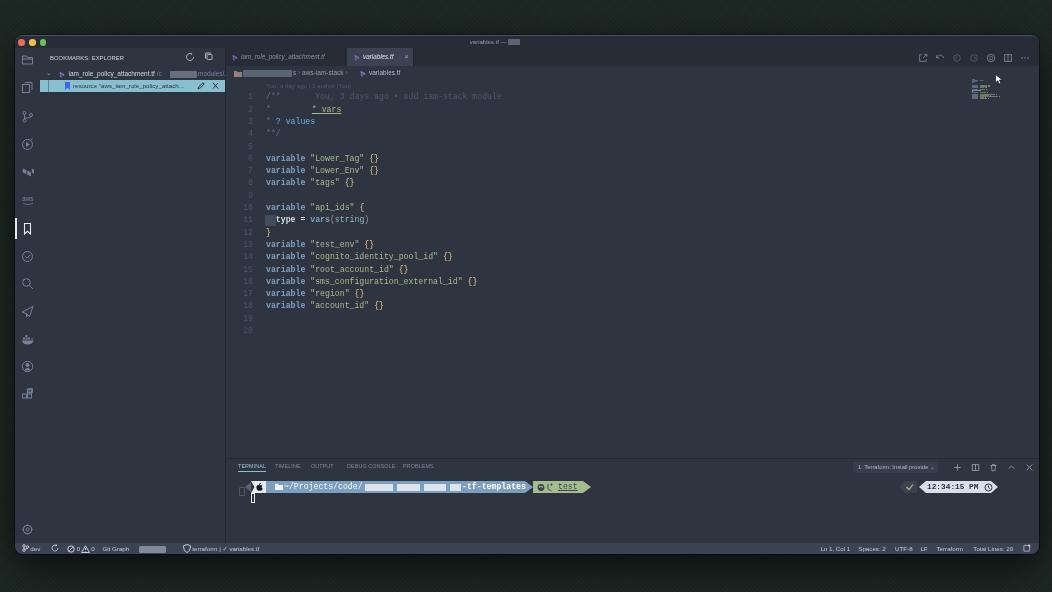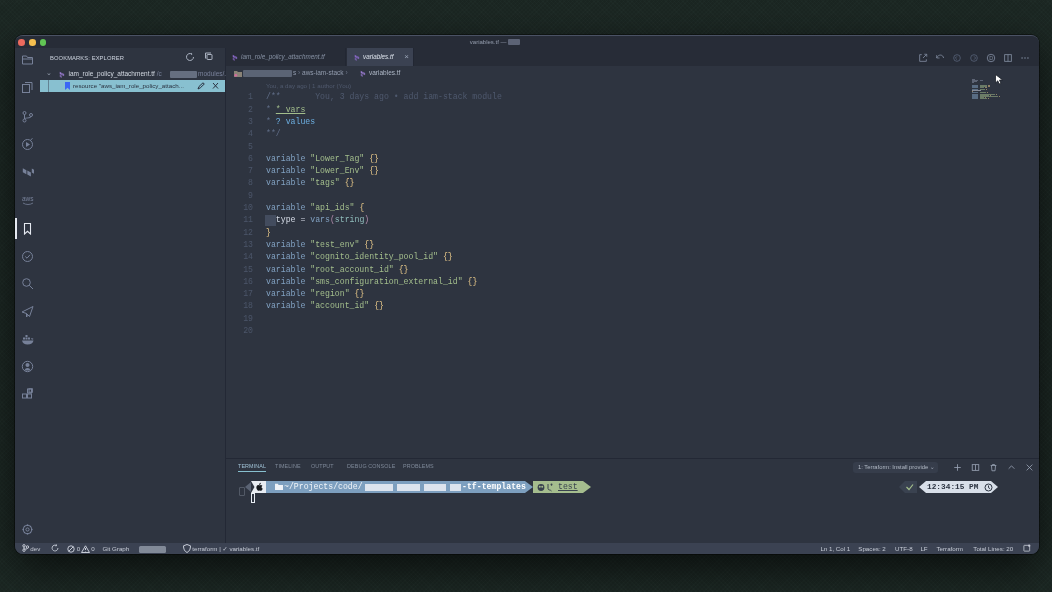--- a/index.html
+++ b/index.html
@@ -9,25 +9,25 @@
                      repeating-linear-gradient(-45deg, rgba(120,160,150,0.022) 0 1px, transparent 1px 3px); }
   body { font-family:"Liberation Sans",sans-serif; }
   #win { position:absolute; left:15px; top:35px; width:1024px; height:519px;
          background:#2e3440; border-radius:8px; overflow:hidden;
          box-shadow:0 14px 40px rgba(0,0,0,.65), 0 0 0 1px rgba(0,0,0,.4);
          border-top:1px solid #4a5264; }
   .abs { position:absolute; }
   svg { display:block; }
   .cmt { color:#616e88; }
   .blame { color:#4f596e; }
-  .kw { color:#81a1c1; }
+  .kw { color:#81a1c1;font-weight:bold; }
   .grn { color:#a3be8c; }
   .yel { color:#ebcb8b; }
   .blu2 { color:#6caee0; }
-  .wht { color:#d8dee9; }
+  .wht { color:#d8dee9;font-weight:bold; }
   .mag { color:#b48ead; }
   .tea { color:#8fbcbb; }
 </style>
 </head>
 <body>
 <div id="win">
 
   <div class="abs" style="left:0;top:0;width:1024px;height:12px;background:#272c37;"></div>
   <div class="abs" style="left:3.3px;top:3.3px;width:6.6px;height:6.6px;border-radius:50%;background:#ec6a5e;"></div>
   <div class="abs" style="left:14.1px;top:3.3px;width:6.6px;height:6.6px;border-radius:50%;background:#f5bf4f;"></div>
@@ -264,21 +264,21 @@
     <span style="position:absolute;left:143px;color:#aeb7c6;">variables.tf</span>
   </div>
 
   <div class="abs" style="left:251px;top:44px;color:#505a6e;font-size:6.2px;line-height:11px;white-space:nowrap;">You, a day ago | 1 author (You)</div>
 
   <div class="abs" id="linenos" style="left:214px;top:55.4px;width:24px;text-align:right;color:#4c566a;font-family:'Liberation Mono',monospace;font-size:8.2px;line-height:12.3px;">1<br>2<br>3<br>4<br>5<br>6<br>7<br>8<br>9<br>10<br>11<br>12<br>13<br>14<br>15<br>16<br>17<br>18<br>19<br>20<br></div>
 
   <div class="abs" style="left:250px;top:178.9px;width:11px;height:11.5px;background:#434c5e;"></div>
 
   <div class="abs" id="code" style="left:251px;top:55.4px;font-family:'Liberation Mono',monospace;font-size:8.2px;line-height:12.3px;white-space:pre;color:#d8dee9;"><span class="cmt">/**</span><span class="blame">       You, 3 days ago • add iam-stack module</span>
-<span class="cmt">* </span><span class="grn" style="text-decoration:underline;">* vars</span>
+<span class="cmt">* </span><span class="grn" style="text-decoration:underline;margin-left:36px;">* vars</span>
 <span class="cmt">* </span><span class="blu2">? values</span>
 <span class="cmt">**/</span>
 
 <span class="kw">variable</span> <span class="grn">"Lower_Tag"</span> <span class="yel">{}</span>
 <span class="kw">variable</span> <span class="grn">"Lower_Env"</span> <span class="yel">{}</span>
 <span class="kw">variable</span> <span class="grn">"tags"</span> <span class="yel">{}</span>
 
 <span class="kw">variable</span> <span class="grn">"api_ids"</span> <span class="yel">{</span>
   <span class="wht">type</span> <span class="wht">=</span> <span class="kw">vars</span><span class="mag">(</span><span class="tea">string</span><span class="mag">)</span>
 <span class="yel">}</span>

